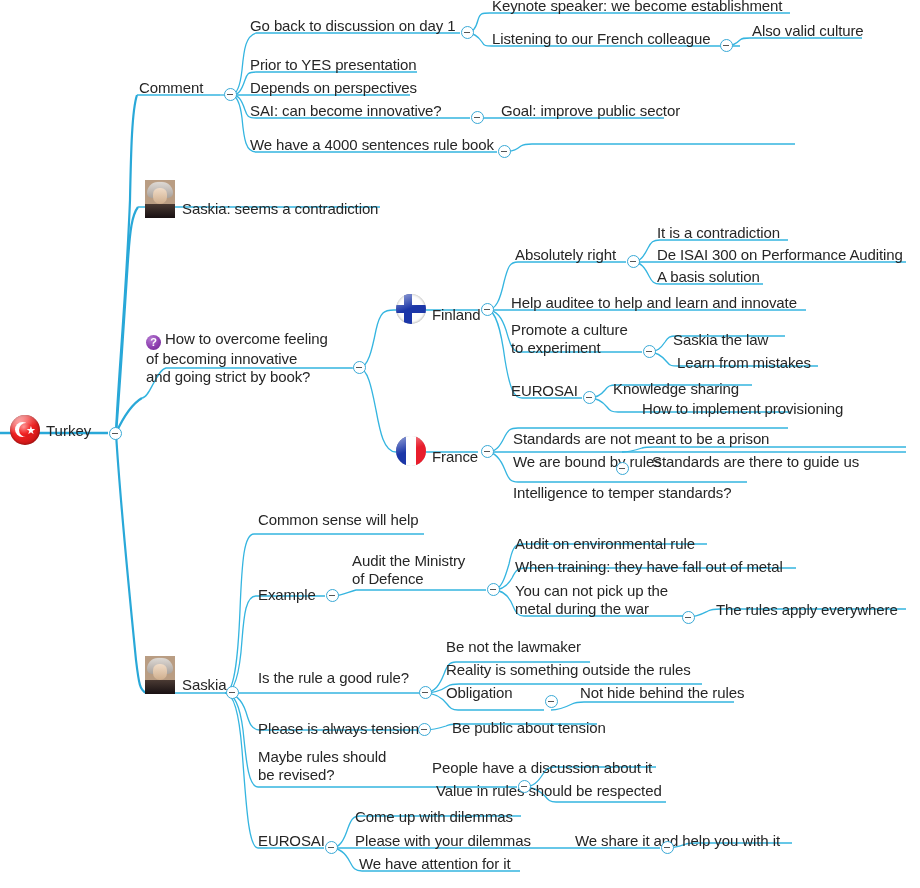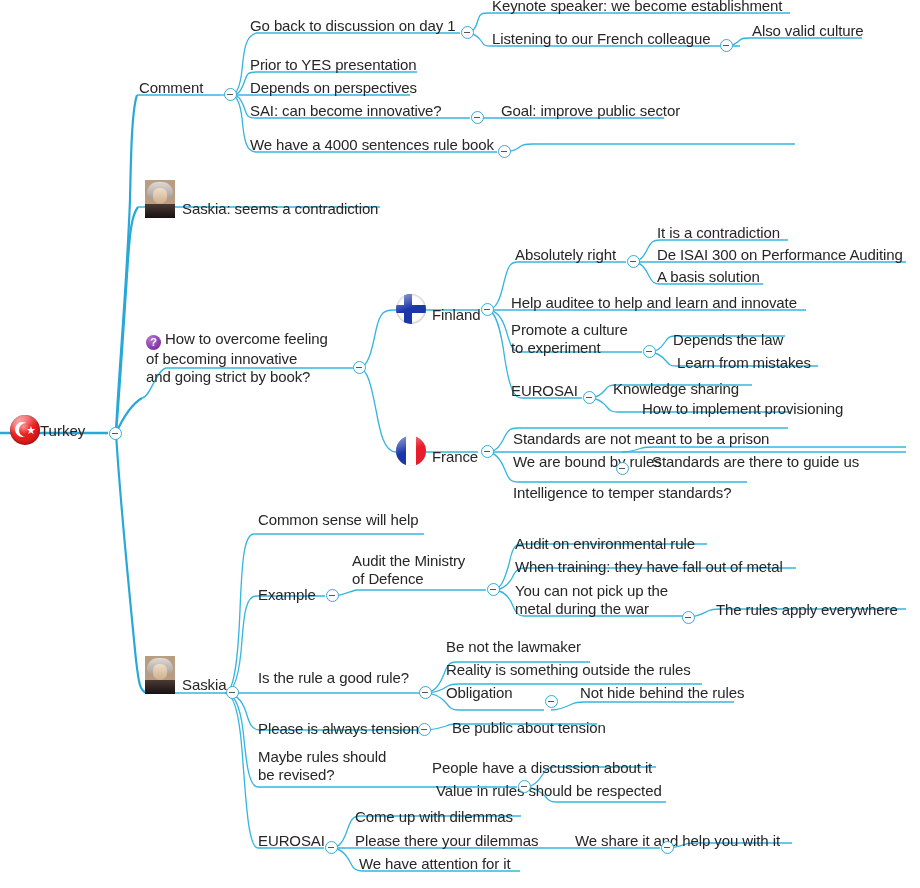--- a/index.html
+++ b/index.html
@@ -19,21 +19,21 @@
     color:#262626;
     white-space:nowrap;
     letter-spacing:-0.1px;
   }
   .node.multi{white-space:normal;}
   .node .txt{display:block;}
 
   
   .root{
     position:absolute;
-    display:flex;align-items:center;
+    display:flex;align-items:center;gap:6px;
     font-size:15px;color:#262626;
   }
 
   
   .toggle{
     position:absolute;
     width:13px;height:13px;border-radius:50%;
     border:1.3px solid #3aa9d6;background:#ffffff;
     box-sizing:border-box;
     z-index:5;
@@ -316,21 +316,21 @@
     <span class="txt">Help auditee to help and learn and innovate</span>
   </div>
 
   <div class="node multi" style="left:511px;top:321px;width:140px;">
     <span class="txt">Promote a culture</span>
     <span class="txt">to experiment</span>
   </div>
   <div class="toggle" style="left:643px;top:345px;"></div>
 
   <div class="node" style="left:673px;top:331px;">
-    <span class="txt">Depends the law</span>
+    <span class="txt">Saskia the law</span>
   </div>
   <div class="node" style="left:677px;top:354px;">
     <span class="txt">Learn from mistakes</span>
   </div>
 
   <div class="node" style="left:511px;top:382px;">
     <span class="txt">EUROSAI</span>
   </div>
   <div class="toggle" style="left:583px;top:391px;"></div>
 
@@ -454,21 +454,21 @@
 
   <div class="node" style="left:258px;top:832px;">
     <span class="txt">EUROSAI</span>
   </div>
   <div class="toggle" style="left:325px;top:841px;"></div>
 
   <div class="node" style="left:355px;top:808px;">
     <span class="txt">Come up with dilemmas</span>
   </div>
   <div class="node" style="left:355px;top:832px;">
-    <span class="txt">Please there your dilemmas</span>
+    <span class="txt">Please with your dilemmas</span>
   </div>
   <div class="toggle" style="left:661px;top:841px;"></div>
 
   <div class="node" style="left:575px;top:832px;">
     <span class="txt">We share it and help you with it</span>
   </div>
   <div class="node" style="left:359px;top:855px;">
     <span class="txt">We have attention for it</span>
   </div>
 

